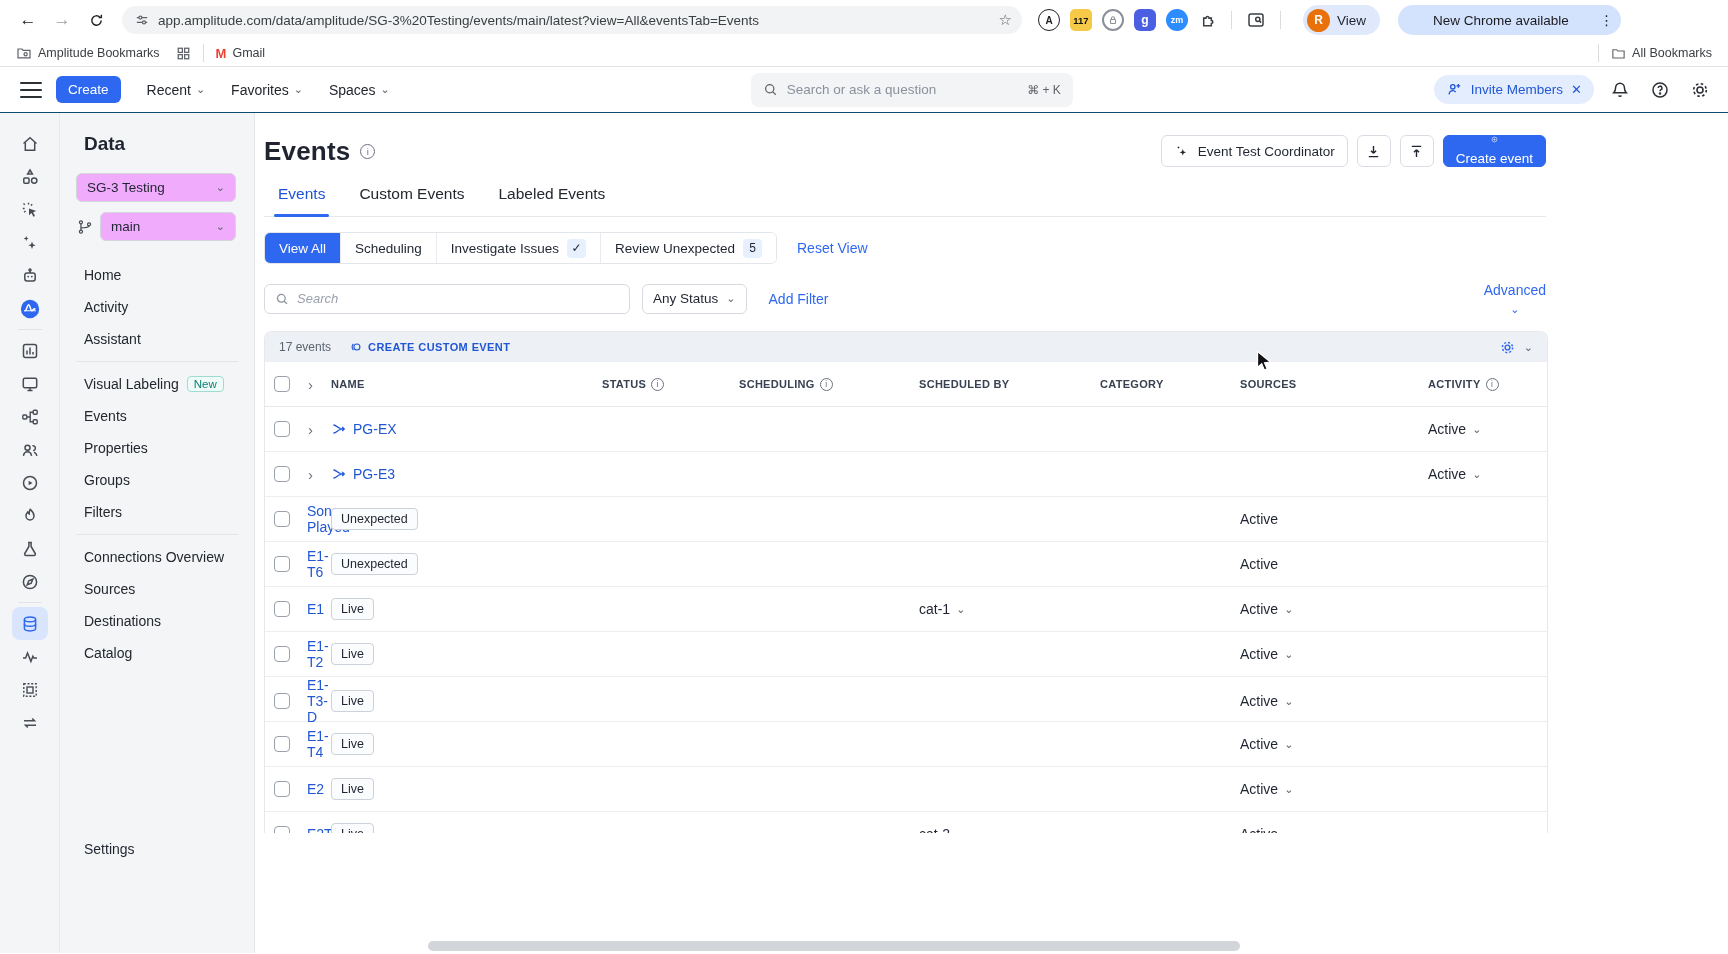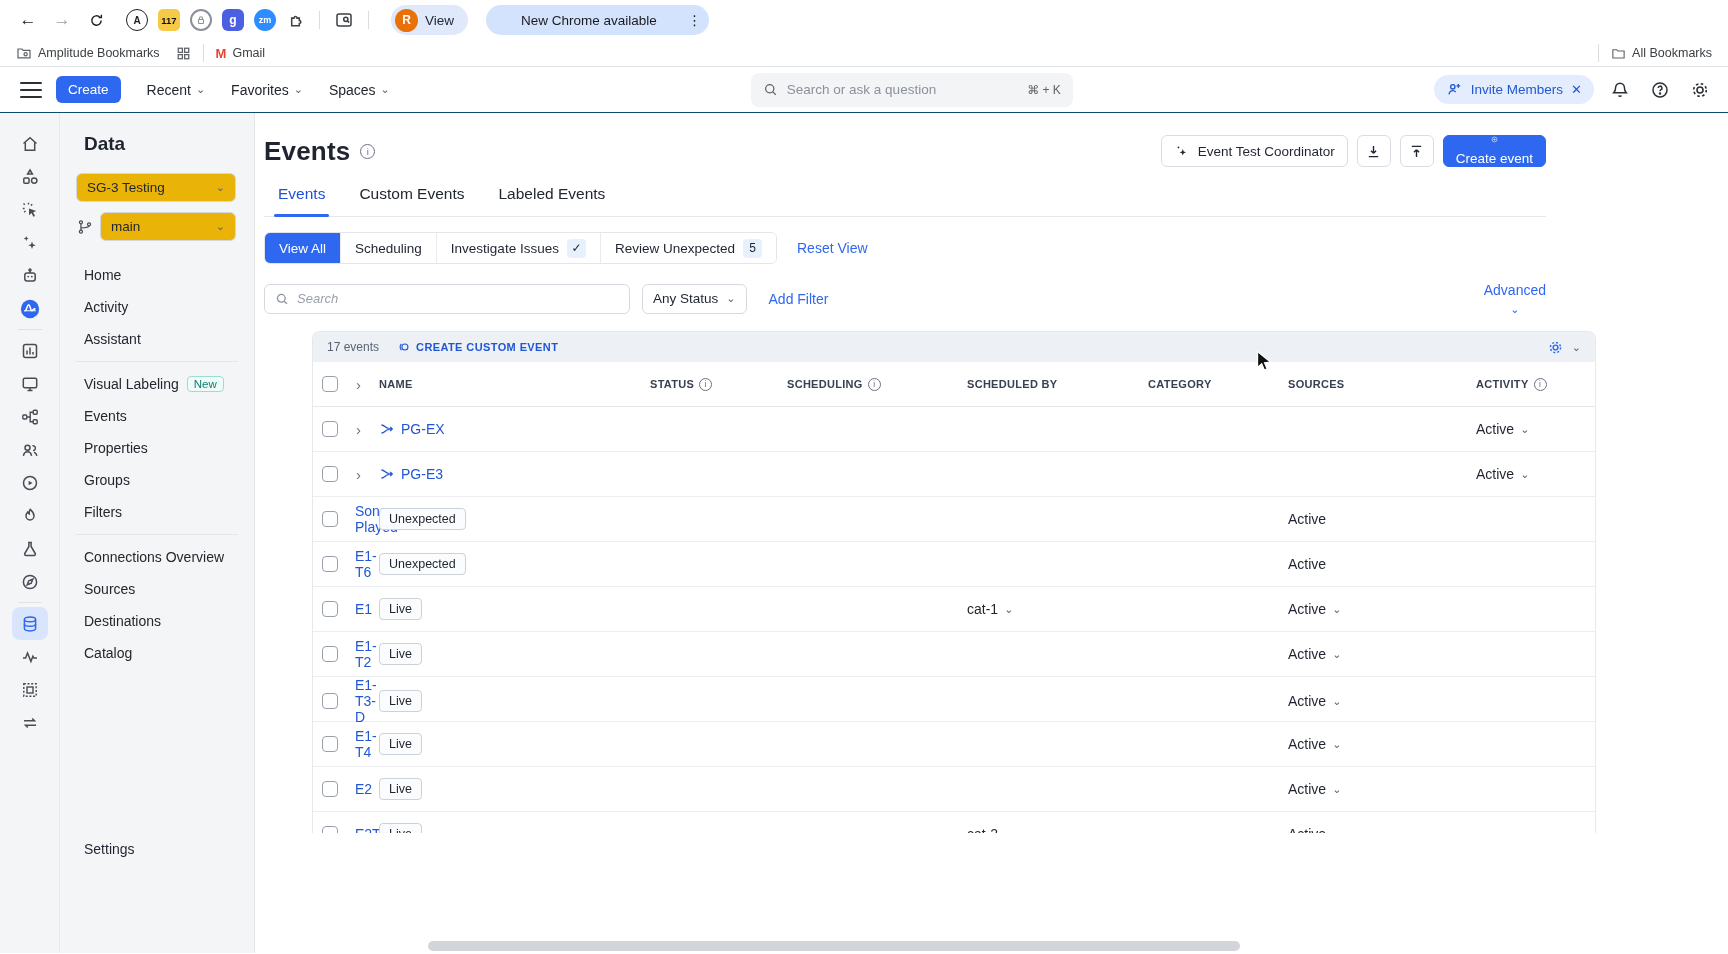--- a/index.html
+++ b/index.html
@@ -64,21 +64,21 @@
   
   .workspace { display:flex; height:840px; }
   .rail { width:60px; background:#f4f5f7; border-right:1px solid #e8eaed; display:flex;
     flex-direction:column; align-items:center; padding-top:14px; }
   .rail-item { width:36px; height:33px; display:flex; align-items:center; justify-content:center; border-radius:8px; }
   .rail-item.active { background:#d9e5fc; }
   .rail-div { width:24px; height:1px; background:#e0e2e6; margin:4px 0; }
   .sidebar { width:195px; background:#f4f5f7; border-right:1px solid #e3e5e8; display:flex;
     flex-direction:column; padding:20px 0 0 0; }
   .side-title { font-size:19px; font-weight:bold; padding:0 24px; margin-bottom:18px; }
-  .side-select { margin:0 18px 10px 16px; height:29px; background:#eab308; border:1px solid #d3d7dd;
+  .side-select { margin:0 18px 10px 16px; height:29px; background:#f0abfc; border:1px solid #d3d7dd;
     border-radius:6px; display:flex; align-items:center; justify-content:space-between;
     padding:0 10px; font-size:13.5px; }
   .branch-row { display:flex; align-items:center; gap:6px; margin:0 18px 18px 16px; }
   .branch-row .side-select { flex:1; margin:0; }
   .side-group { display:flex; flex-direction:column; }
   .side-item { display:flex; align-items:center; gap:8px; padding:8px 24px; font-size:14px; color:#23272e; }
   .side-div { height:1px; background:#e3e5e9; margin:6px 16px; }
   .new-badge { font-size:11.5px; color:#0b7f6f; background:#effbf8; border:1px solid #9fdccf;
     border-radius:4px; padding:1px 6px; }
   .side-spacer { flex:1; }
@@ -115,21 +115,21 @@
   .table-search input { border:none; outline:none; flex:1; font-size:13px; font-family:inherit; }
   .table-search input::placeholder { font-style:italic; color:#9aa1ab; }
   .status-select { height:30px; border:1px solid #d6dae0; border-radius:6px; background:#fff;
     display:flex; align-items:center; gap:8px; padding:0 10px; font-size:13.5px; margin-left:12px; }
   .add-filter { color:#2f68f0; font-size:14px; margin-left:22px; }
   .advanced { color:#2f68f0; font-size:14px; margin-left:auto; display:flex; align-items:center; gap:6px;flex-direction:column; }
   .advanced .caret { color:#2f68f0; }
 
   
   .table-card { margin-top:16px; width:1284px; height:502px; border:1px solid #e6e8ec;
-    border-bottom:none; border-radius:8px 8px 0 0; overflow:hidden; background:#fff;margin-left:48px; }
+    border-bottom:none; border-radius:8px 8px 0 0; overflow:hidden; background:#fff; }
   .table-toolbar { height:30px; background:#edf0f4; display:flex; align-items:center; padding:0 14px; gap:18px; }
   .events-count { font-size:12px; color:#5a6472; }
   .create-custom { display:flex; align-items:center; gap:5px; color:#2157d4; font-size:11px;
     font-weight:bold; letter-spacing:.4px; }
   .toolbar-right { margin-left:auto; display:flex; align-items:center; gap:8px; }
   .trow { display:grid; grid-template-columns:34px 24px 271px 137px 180px 181px 140px 188px 129px;
     align-items:center; }
   .thead { height:45px; border-bottom:1px solid #e6e8ec; }
   .th { font-size:11px; font-weight:bold; letter-spacing:.3px; color:#374151; display:flex;
     align-items:center; gap:5px; padding-left:8px; }
@@ -157,20 +157,29 @@
 <div class="screen">
 
   <div class="chrome">
     <div class="chrome-toolbar">
       <div class="nav-btn">←</div>
       <div class="nav-btn disabled">→</div>
       <div class="nav-btn">
         <svg class="ic" width="17" height="17" viewBox="0 0 20 20" fill="none" stroke="#202124" stroke-width="1.7">
             <path d="M15.5 10a5.5 5.5 0 1 1-1.6-3.9M15.7 3.3v3.2h-3.2"></path>
           </svg>
+      </div>
+      <div class="urlbar">
+        <svg class="ic" width="16" height="16" viewBox="0 0 20 20" fill="none" stroke="#5f6368" stroke-width="1.6">
+            <path d="M3.5 7h13M3.5 13h13"></path>
+            <circle cx="8" cy="7" r="1.9" fill="#f1f3f4"></circle>
+            <circle cx="12.5" cy="13" r="1.9" fill="#f1f3f4"></circle>
+          </svg>
+        <span class="url-text">app.amplitude.com/data/amplitude/SG-3%20Testing/events/main/latest?view=All&amp;eventsTab=Events</span>
+        <span style="color:#5f6368;font-size:15px;">☆</span>
       </div>
       <div class="ext-row">
         <div class="ext circled-a">A</div>
         <div class="ext counter">117</div>
         <div class="ext lockapp">
           <svg class="ic" width="10" height="10" viewBox="0 0 20 20" fill="none" stroke="#8a8f98" stroke-width="2.2">
               <rect x="5" y="9" width="10" height="8" rx="1.5"></rect>
               <path d="M7 9V6.5a3 3 0 0 1 6 0V9"></path>
             </svg>
         </div>

